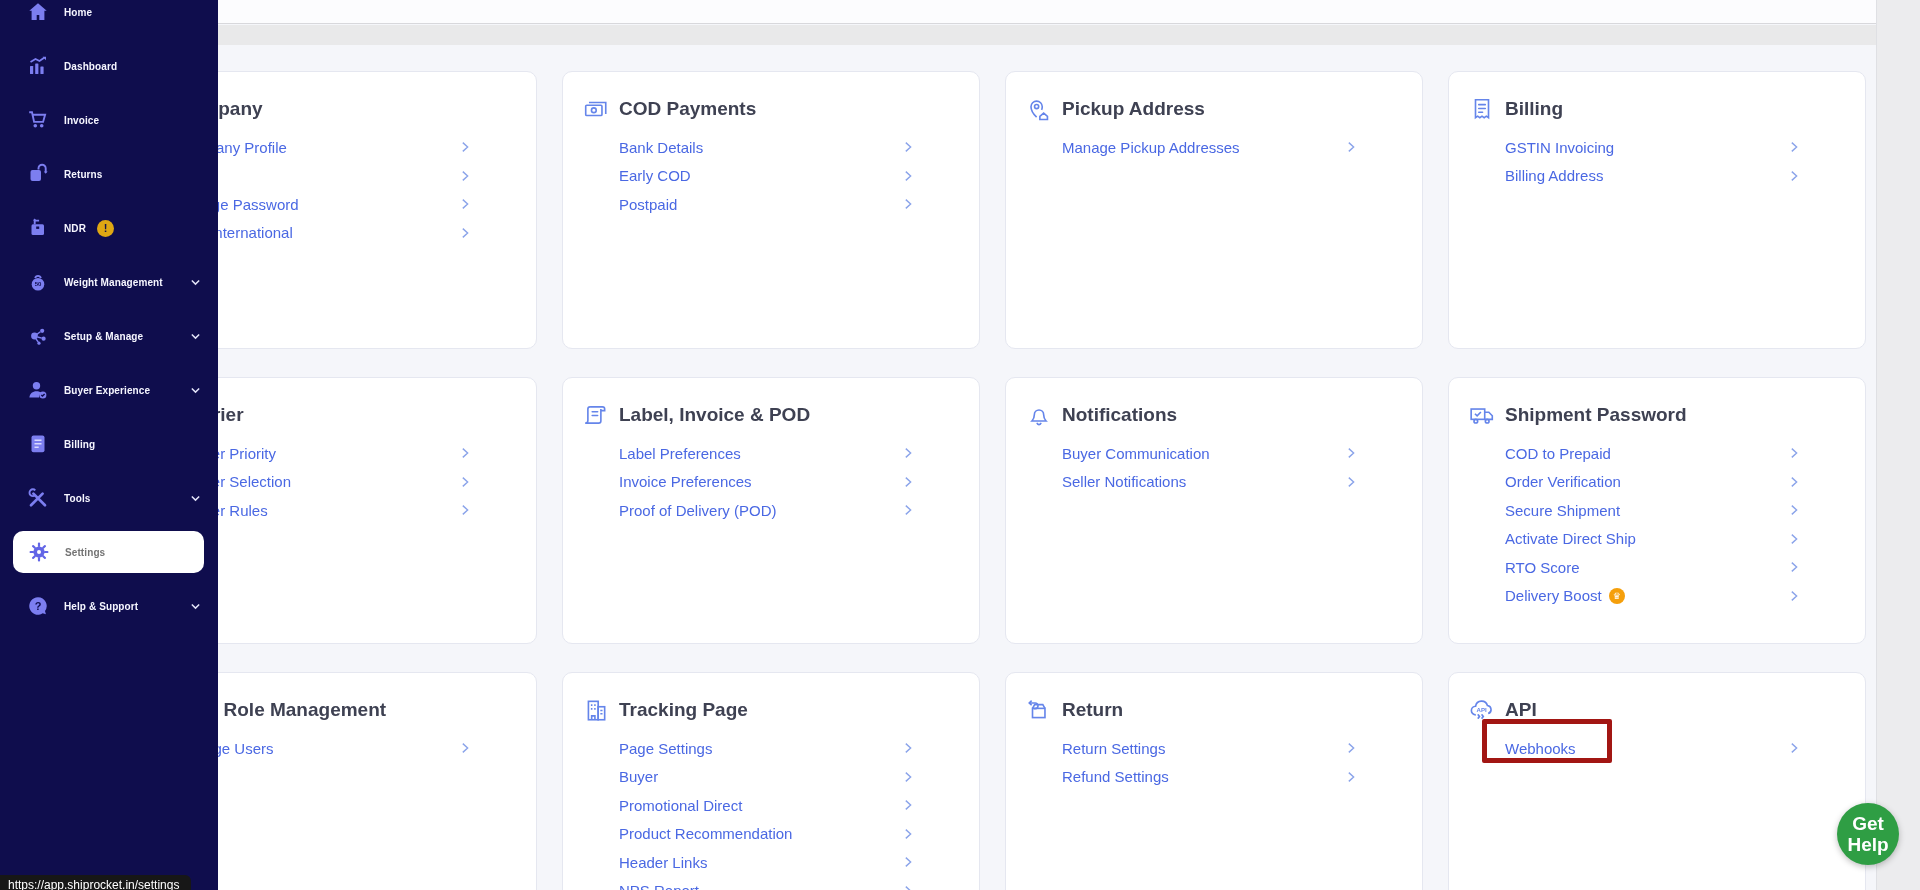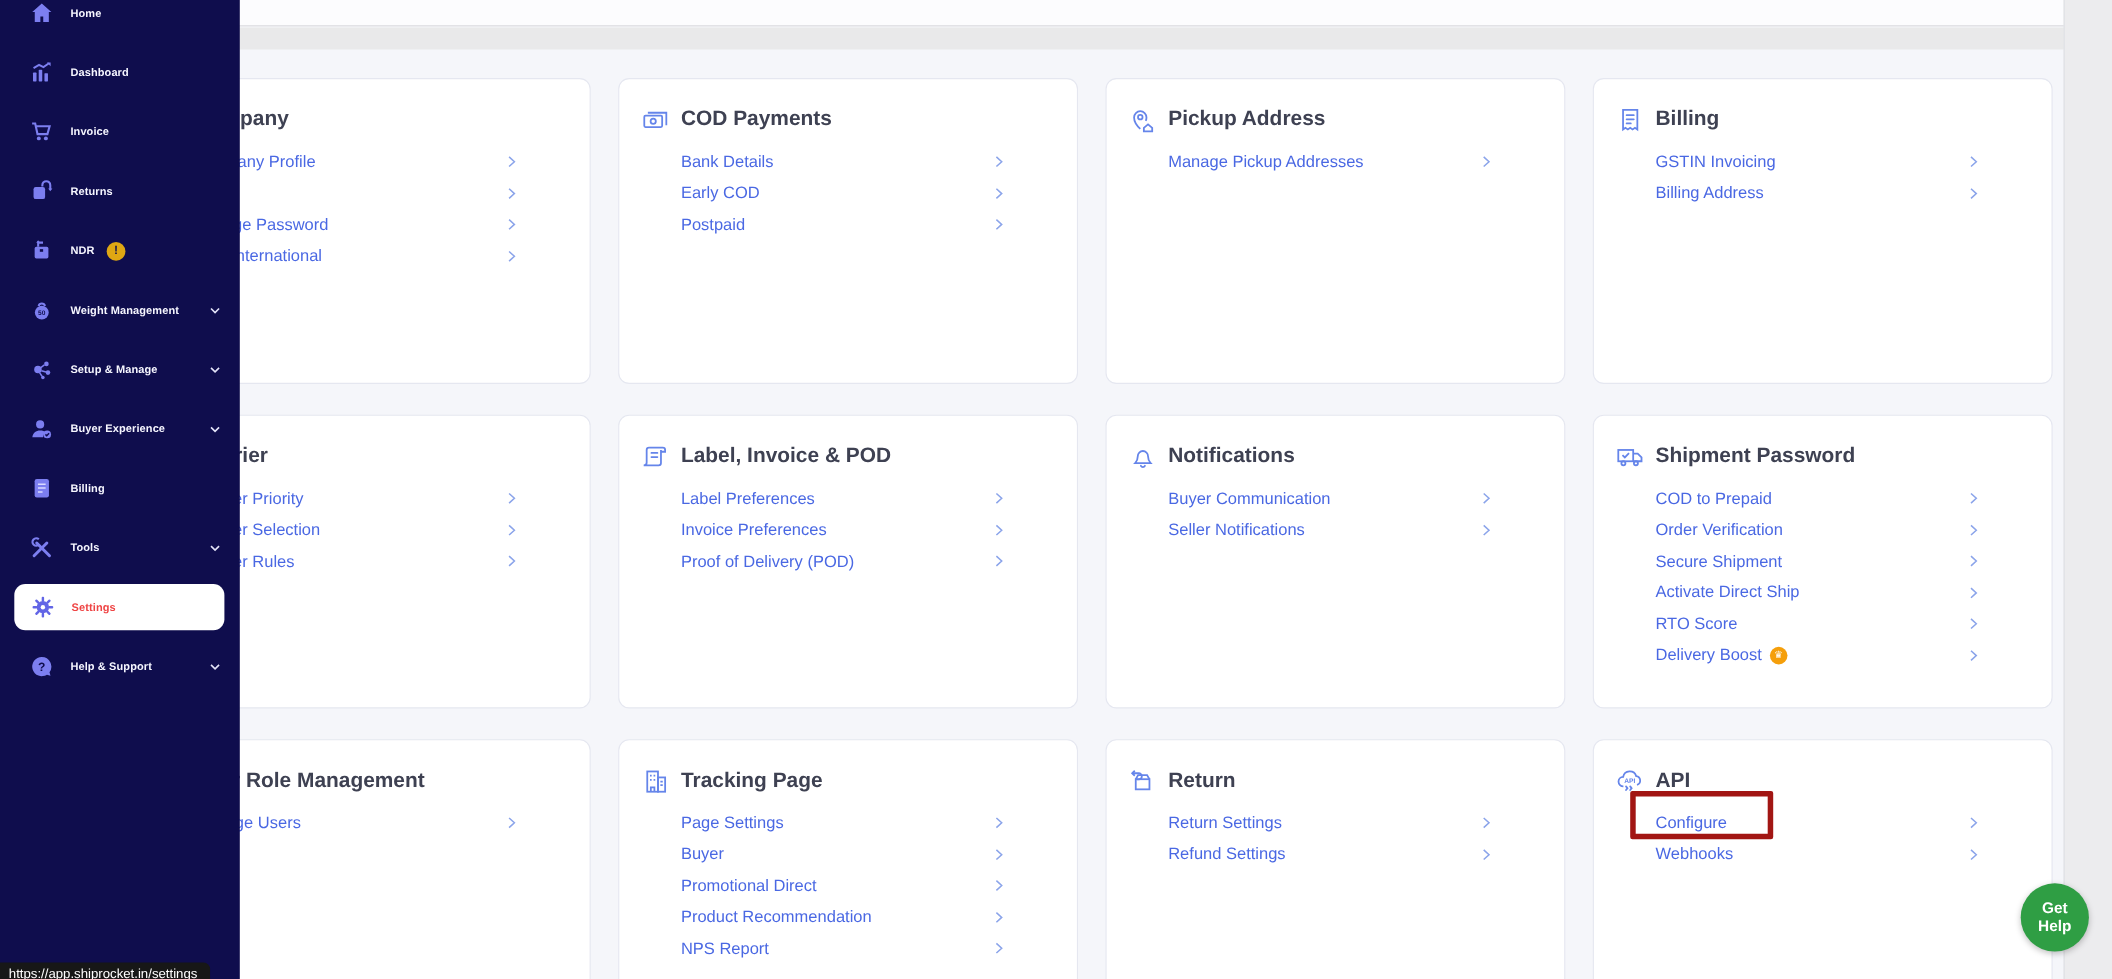--- a/index.html
+++ b/index.html
@@ -14,38 +14,38 @@
   .scroll-strip { position:absolute; right:0; top:0; width:44px; height:100%; background:#ececee; border-left:1px solid #dfe0e4; z-index:5; }
 
   
   .sidebar { position:absolute; left:0; top:0; width:218px; height:890px; background:#0f0d4d; z-index:20; overflow:hidden; }
   .sb-list { margin-top:-15px; }
   .sb-item { height:54px; display:flex; align-items:center; padding:0 16px 0 26px; cursor:pointer; }
   .sb-ic { width:24px; height:24px; flex:0 0 24px; }
   .sb-label { margin-left:14px; color:#f6f6ff; font-size:10px; font-weight:bold; letter-spacing:.1px; flex:1; white-space:nowrap; }
   .sb-chev { width:13px; height:13px; flex:0 0 13px; }
   .sb-item.active { height:42px; margin:6px 14px 6px 13px; padding:0 14px 0 14px; background:#ffffff; border-radius:10px; }
-  .sb-item.active .sb-label { color:#ef4444; }
+  .sb-item.active .sb-label { color:#737373; }
   .sb-badge { margin-left:11px; width:17px; height:17px; border-radius:50%; background:#dfa713; color:#17154b; font-size:11px; font-weight:bold; display:flex; align-items:center; justify-content:center; }
 
   
   .cards { position:absolute; left:119px; top:71px; display:grid; grid-template-columns:repeat(4,418px); grid-template-rows:278px 267px 290px; gap:28px 25px; z-index:2; }
   .card { background:#ffffff; border:1px solid #e5e7f0; border-radius:10px; padding-top:22px; position:relative; }
   .card-header { display:flex; align-items:center; height:30px; padding-left:20px; }
   .cicon { width:26px; height:26px; flex:0 0 26px; }
   .ctitle { margin-left:10px; font-size:19px; font-weight:bold; color:#3e4152; white-space:nowrap; }
   .card-body { margin-top:9px; }
   .citem { height:28.5px; display:flex; align-items:center; padding-left:56px; position:relative; cursor:pointer; }
   .clabel { font-size:15px; color:#4a68e3; white-space:nowrap; }
   .chev { position:absolute; left:338px; top:50%; transform:translateY(-50%); width:14px; height:14px; }
   .crown-badge { margin-left:7px; width:16px; height:16px; border-radius:50%; background:#f59f0b; color:#ffffff; font-size:9px; display:flex; align-items:center; justify-content:center; font-family:"DejaVu Sans", sans-serif; }
   .annotation-box { position:absolute; left:33px; top:46px; width:130px; height:44px; border:5px solid #a21613; border-radius:2px; pointer-events:none; }
 
   
-  .get-help { position:absolute; left:1837px; top:803px; width:62px; height:62px; border-radius:50%; background:#2f9e44; color:#fff; display:flex; flex-direction:column; align-items:center; justify-content:center; font-size:14px; font-weight:bold; line-height:1.12; z-index:30; cursor:pointer; box-shadow:0 2px 6px rgba(0,0,0,.25); }
+  .get-help { position:absolute; left:1837px; top:803px; width:62px; height:62px; border-radius:50%; background:#2f9e44; color:#fff; display:flex; flex-direction:column; align-items:center; justify-content:center; font-size:19px; font-weight:bold; line-height:1.12; z-index:30; cursor:pointer; box-shadow:0 2px 6px rgba(0,0,0,.25); }
 
   
   .status-tooltip { position:absolute; left:0; top:875px; height:24px; background:#171717; color:#fff; font-size:12px; padding:3px 12px 7px 8px; border-radius:0 6px 0 0; z-index:60; white-space:nowrap; }
 </style>
 </head>
 <body>
 
 <svg width="0" height="0" style="position:absolute">
   <defs>
     <symbol id="s-home" viewBox="0 0 24 24">
@@ -489,20 +489,26 @@
             <use href="#c-chevright"></use>
           </svg>
         </div>
       <div class="citem">
           <span class="clabel">Product Recommendation</span>
           <svg class="chev">
             <use href="#c-chevright"></use>
           </svg>
         </div>
       <div class="citem">
+          <span class="clabel">Header Links</span>
+          <svg class="chev">
+            <use href="#c-chevright"></use>
+          </svg>
+        </div>
+      <div class="citem">
           <span class="clabel">NPS Report</span>
           <svg class="chev">
             <use href="#c-chevright"></use>
           </svg>
         </div>
     </div>
   </div>
 
   <div class="card">
     <div class="card-header">
@@ -528,26 +534,20 @@
   </div>
 
   <div class="card">
     <div class="card-header">
       <svg class="cicon">
           <use href="#c-api"></use>
         </svg>
       <span class="ctitle">API</span>
     </div>
     <div class="card-body">
-      <div class="citem">
-          <span class="clabel">Configure</span>
-          <svg class="chev">
-            <use href="#c-chevright"></use>
-          </svg>
-        </div>
       <div class="citem">
           <span class="clabel">Webhooks</span>
           <svg class="chev">
             <use href="#c-chevright"></use>
           </svg>
         </div>
     </div>
     <div class="annotation-box"></div>
   </div>
 

